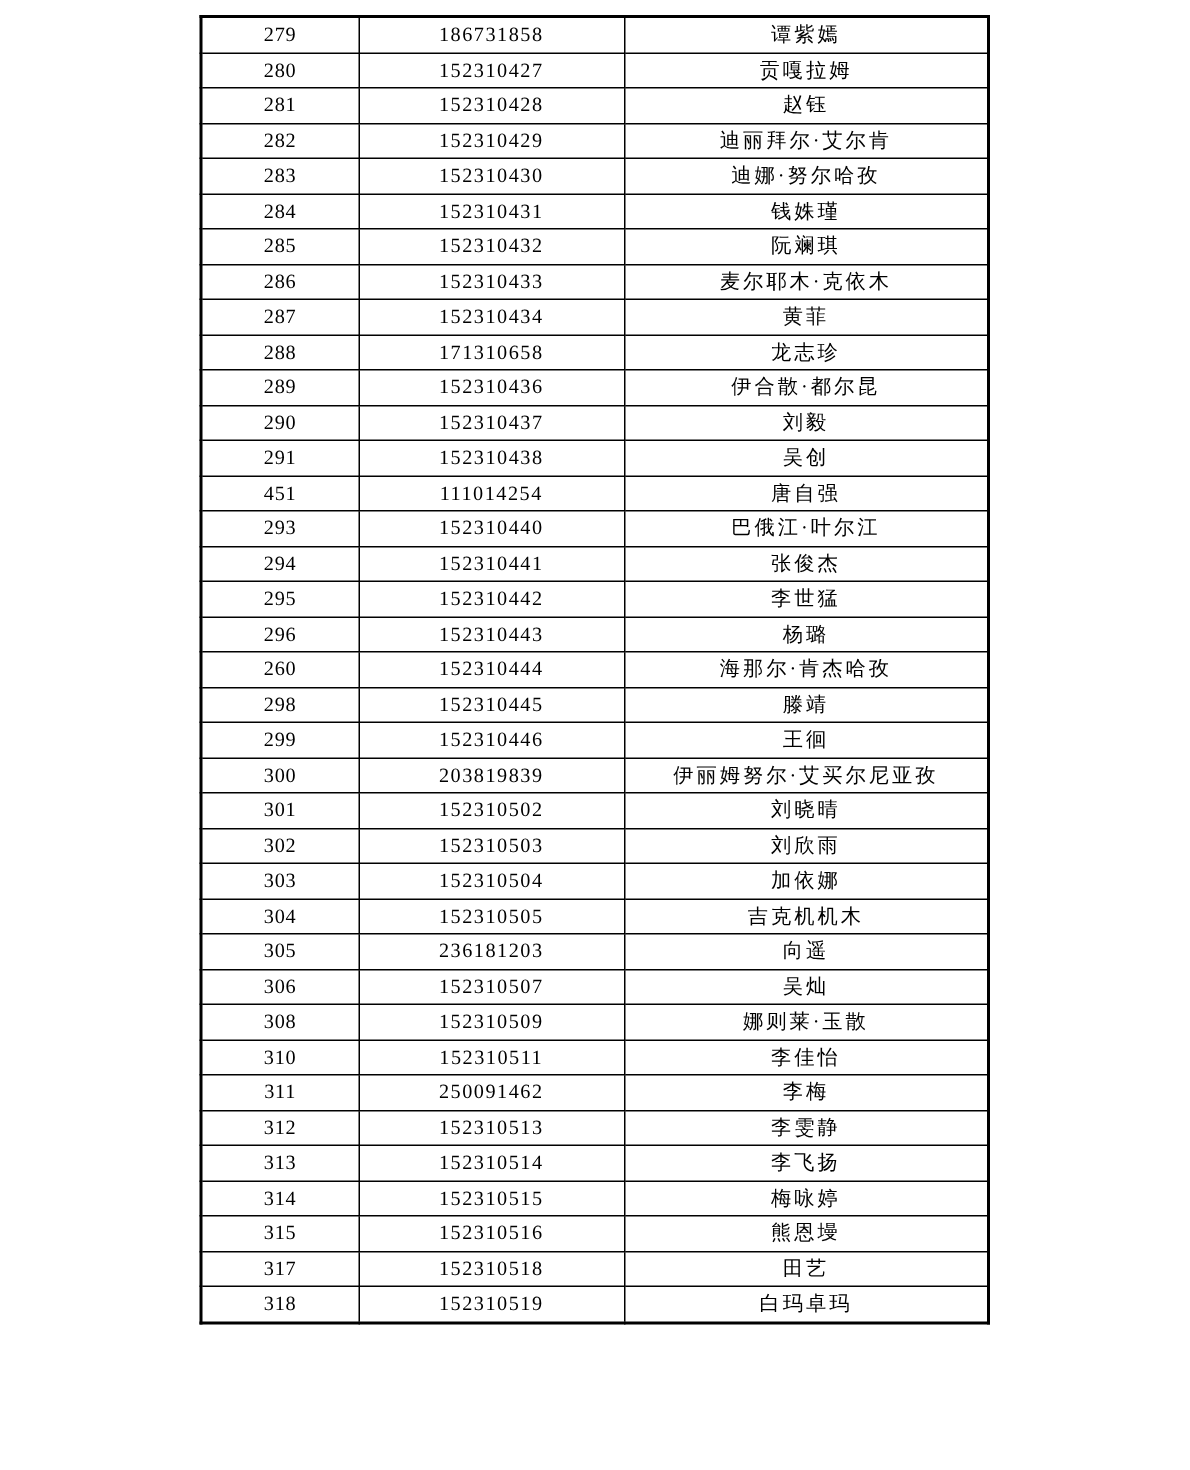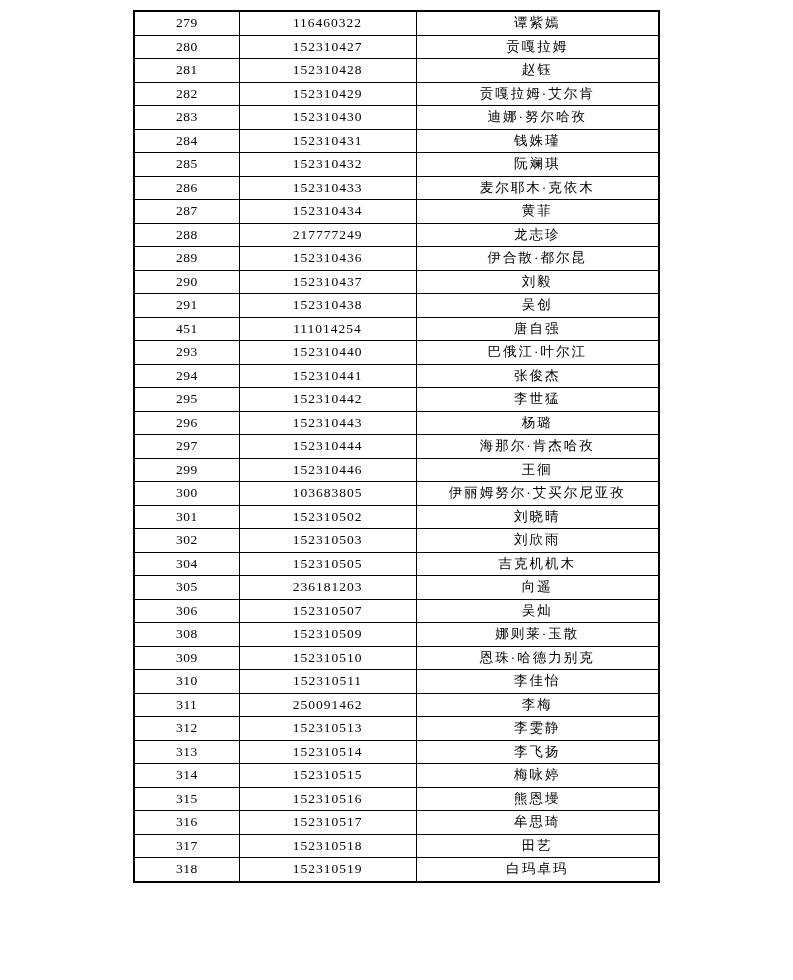--- a/index.html
+++ b/index.html
@@ -56,37 +56,37 @@
 <div class="sheet">
   <table class="roster">
     <colgroup>
       <col class="c-index">
       <col class="c-id">
       <col class="c-name">
     </colgroup>
     <tbody>
         <tr>
           <td class="cell-row-index">279</td>
-          <td class="cell-student-id">116460322</td>
+          <td class="cell-student-id">186731858</td>
           <td class="cell-student-name">谭紫嫣</td>
         </tr>
         <tr>
           <td class="cell-row-index">280</td>
           <td class="cell-student-id">152310427</td>
           <td class="cell-student-name">贡嘎拉姆</td>
         </tr>
         <tr>
           <td class="cell-row-index">281</td>
           <td class="cell-student-id">152310428</td>
           <td class="cell-student-name">赵钰</td>
         </tr>
         <tr>
           <td class="cell-row-index">282</td>
           <td class="cell-student-id">152310429</td>
-          <td class="cell-student-name">贡嘎拉姆·艾尔肯</td>
+          <td class="cell-student-name">迪丽拜尔·艾尔肯</td>
         </tr>
         <tr>
           <td class="cell-row-index">283</td>
           <td class="cell-student-id">152310430</td>
           <td class="cell-student-name">迪娜·努尔哈孜</td>
         </tr>
         <tr>
           <td class="cell-row-index">284</td>
           <td class="cell-student-id">152310431</td>
           <td class="cell-student-name">钱姝瑾</td>
@@ -101,21 +101,21 @@
           <td class="cell-student-id">152310433</td>
           <td class="cell-student-name">麦尔耶木·克依木</td>
         </tr>
         <tr>
           <td class="cell-row-index">287</td>
           <td class="cell-student-id">152310434</td>
           <td class="cell-student-name">黄菲</td>
         </tr>
         <tr>
           <td class="cell-row-index">288</td>
-          <td class="cell-student-id">217777249</td>
+          <td class="cell-student-id">171310658</td>
           <td class="cell-student-name">龙志珍</td>
         </tr>
         <tr>
           <td class="cell-row-index">289</td>
           <td class="cell-student-id">152310436</td>
           <td class="cell-student-name">伊合散·都尔昆</td>
         </tr>
         <tr>
           <td class="cell-row-index">290</td>
           <td class="cell-student-id">152310437</td>
@@ -145,70 +145,75 @@
           <td class="cell-row-index">295</td>
           <td class="cell-student-id">152310442</td>
           <td class="cell-student-name">李世猛</td>
         </tr>
         <tr>
           <td class="cell-row-index">296</td>
           <td class="cell-student-id">152310443</td>
           <td class="cell-student-name">杨璐</td>
         </tr>
         <tr>
-          <td class="cell-row-index">297</td>
+          <td class="cell-row-index">260</td>
           <td class="cell-student-id">152310444</td>
           <td class="cell-student-name">海那尔·肯杰哈孜</td>
+        </tr>
+        <tr>
+          <td class="cell-row-index">298</td>
+          <td class="cell-student-id">152310445</td>
+          <td class="cell-student-name">滕靖</td>
         </tr>
         <tr>
           <td class="cell-row-index">299</td>
           <td class="cell-student-id">152310446</td>
           <td class="cell-student-name">王徊</td>
         </tr>
         <tr>
           <td class="cell-row-index">300</td>
-          <td class="cell-student-id">103683805</td>
+          <td class="cell-student-id">203819839</td>
           <td class="cell-student-name">伊丽姆努尔·艾买尔尼亚孜</td>
         </tr>
         <tr>
           <td class="cell-row-index">301</td>
           <td class="cell-student-id">152310502</td>
           <td class="cell-student-name">刘晓晴</td>
         </tr>
         <tr>
           <td class="cell-row-index">302</td>
           <td class="cell-student-id">152310503</td>
           <td class="cell-student-name">刘欣雨</td>
         </tr>
         <tr>
+          <td class="cell-row-index">303</td>
+          <td class="cell-student-id">152310504</td>
+          <td class="cell-student-name">加依娜</td>
+        </tr>
+        <tr>
           <td class="cell-row-index">304</td>
           <td class="cell-student-id">152310505</td>
           <td class="cell-student-name">吉克机机木</td>
         </tr>
         <tr>
           <td class="cell-row-index">305</td>
           <td class="cell-student-id">236181203</td>
           <td class="cell-student-name">向遥</td>
         </tr>
         <tr>
           <td class="cell-row-index">306</td>
           <td class="cell-student-id">152310507</td>
           <td class="cell-student-name">吴灿</td>
         </tr>
         <tr>
           <td class="cell-row-index">308</td>
           <td class="cell-student-id">152310509</td>
           <td class="cell-student-name">娜则莱·玉散</td>
         </tr>
         <tr>
-          <td class="cell-row-index">309</td>
-          <td class="cell-student-id">152310510</td>
-          <td class="cell-student-name">恩珠·哈德力别克</td>
-        </tr>
-        <tr>
           <td class="cell-row-index">310</td>
           <td class="cell-student-id">152310511</td>
           <td class="cell-student-name">李佳怡</td>
         </tr>
         <tr>
           <td class="cell-row-index">311</td>
           <td class="cell-student-id">250091462</td>
           <td class="cell-student-name">李梅</td>
         </tr>
         <tr>
@@ -223,25 +228,20 @@
         </tr>
         <tr>
           <td class="cell-row-index">314</td>
           <td class="cell-student-id">152310515</td>
           <td class="cell-student-name">梅咏婷</td>
         </tr>
         <tr>
           <td class="cell-row-index">315</td>
           <td class="cell-student-id">152310516</td>
           <td class="cell-student-name">熊恩墁</td>
-        </tr>
-        <tr>
-          <td class="cell-row-index">316</td>
-          <td class="cell-student-id">152310517</td>
-          <td class="cell-student-name">牟思琦</td>
         </tr>
         <tr>
           <td class="cell-row-index">317</td>
           <td class="cell-student-id">152310518</td>
           <td class="cell-student-name">田艺</td>
         </tr>
         <tr>
           <td class="cell-row-index">318</td>
           <td class="cell-student-id">152310519</td>
           <td class="cell-student-name">白玛卓玛</td>

